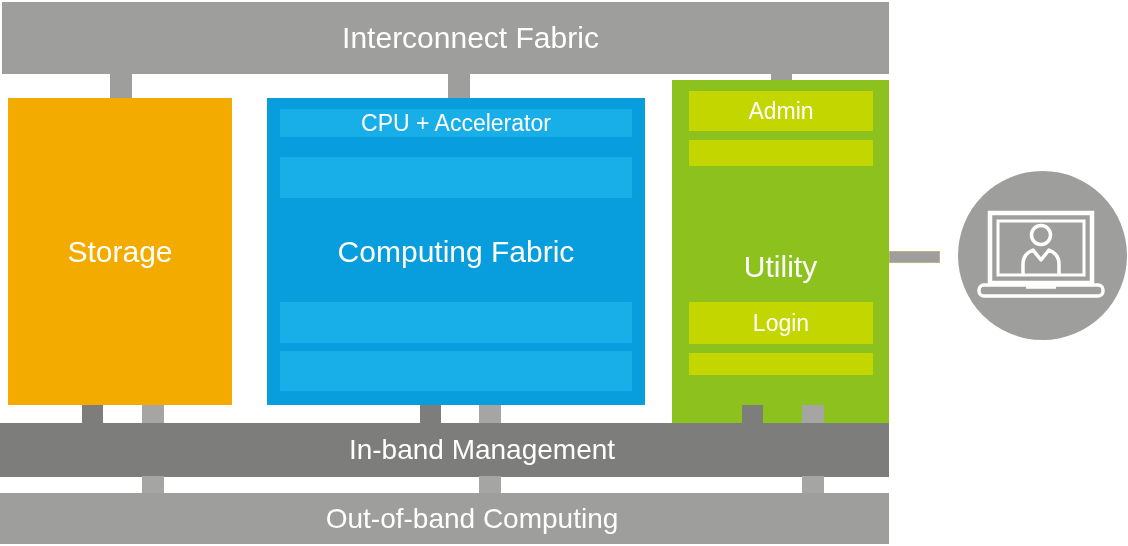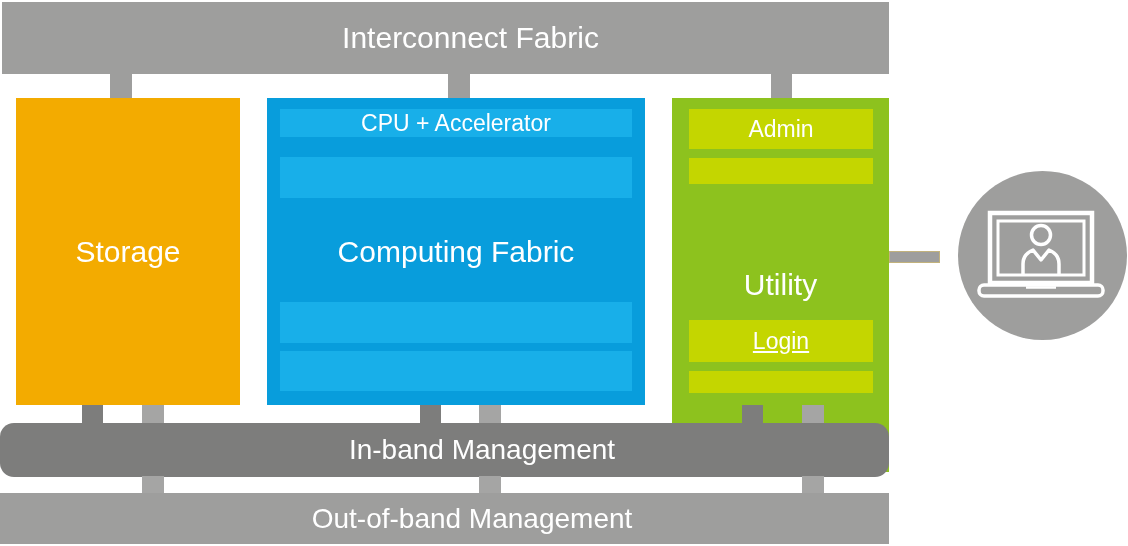--- a/index.html
+++ b/index.html
@@ -37,71 +37,71 @@
 <div class="canvas">
 
   <div class="abs bar-gray flexc" style="left:2px;top:2px;width:887px;height:72px;">
     <span class="big-label" style="padding-left:50px;">Interconnect Fabric</span>
   </div>
 
   <div class="stub top" style="left:110px;top:74px;width:22px;height:25px;"></div>
   <div class="stub top" style="left:448px;top:74px;width:22px;height:25px;"></div>
   <div class="stub top" style="left:771px;top:74px;width:21px;height:25px;"></div>
 
-  <div class="abs storage-box flexc" style="left:16px;top:98px;width:224px;height:307px;">
+  <div class="abs storage-box flexc" style="left:8px;top:98px;width:224px;height:307px;">
     <div class="big-label">
       <span style="display:block;">Storage</span>
     </div>
   </div>
 
   <div class="abs compute-box" style="left:267px;top:98px;width:378px;height:307px;">
     <div class="compute-inner flexc" style="left:13px;top:11px;width:352px;height:28px;">
       <span class="small-label">CPU + Accelerator</span>
     </div>
     <div class="compute-inner" style="left:13px;top:59px;width:352px;height:41px;"></div>
     <div class="compute-inner" style="left:13px;top:204px;width:352px;height:41px;"></div>
     <div class="compute-inner" style="left:13px;top:253px;width:352px;height:40px;"></div>
     <div class="abs flexc" style="left:0;top:0;right:0;bottom:0;">
       <span class="big-label">Computing Fabric</span>
     </div>
   </div>
 
-  <div class="abs utility-box" style="left:672px;top:98px;width:217px;height:374px;">
+  <div class="abs utility-box" style="left:672px;top:80px;width:217px;height:374px;">
     <div class="utility-inner flexc" style="left:17px;top:11px;width:184px;height:40px;">
       <span class="small-label">Admin</span>
     </div>
     <div class="utility-inner" style="left:17px;top:60px;width:184px;height:26px;"></div>
     <div class="abs flexc" style="left:0;top:0;right:0;bottom:0;">
       <div class="big-label">
         <span style="display:block;text-align:right;">Utility</span>
       </div>
     </div>
-    <div class="utility-inner flexc" style="left:17px;top:222px;width:184px;height:42px;text-decoration:underline;">
+    <div class="utility-inner flexc" style="left:17px;top:222px;width:184px;height:42px;">
       <span class="small-label">Login</span>
     </div>
     <div class="utility-inner" style="left:17px;top:273px;width:184px;height:22px;"></div>
   </div>
 
   <div class="stub dark" style="left:82px;top:405px;width:21px;height:19px;"></div>
   <div class="stub light" style="left:142px;top:405px;width:22px;height:19px;"></div>
   <div class="stub dark" style="left:420px;top:405px;width:21px;height:19px;"></div>
   <div class="stub light" style="left:479px;top:405px;width:22px;height:19px;"></div>
   <div class="stub dark" style="left:742px;top:405px;width:21px;height:19px;"></div>
   <div class="stub light" style="left:802px;top:405px;width:22px;height:19px;"></div>
 
-  <div class="abs bar-gray-dark flexc" style="left:0;top:423px;width:889px;height:54px;border-radius:14px;">
+  <div class="abs bar-gray-dark flexc" style="left:0;top:423px;width:889px;height:54px;">
     <span class="mgmt-label" style="padding-left:75px;">In-band Management</span>
   </div>
 
   <div class="stub light" style="left:142px;top:476px;width:22px;height:18px;"></div>
   <div class="stub light" style="left:479px;top:476px;width:22px;height:18px;"></div>
   <div class="stub light" style="left:802px;top:476px;width:22px;height:18px;"></div>
 
   <div class="abs bar-gray flexc" style="left:0;top:493px;width:889px;height:51px;">
-    <span class="mgmt-label" style="padding-left:55px;">Out-of-band Management</span>
+    <span class="mgmt-label" style="padding-left:55px;">Out-of-band Computing</span>
   </div>
 
   <div class="abs user-connector" style="left:889px;top:251px;width:51px;height:12px;"></div>
 
   <div class="abs user-circle" style="left:958px;top:171px;width:169px;height:169px;">
     <svg width="169" height="169" viewBox="0 0 169 169">
       <rect x="32" y="42" width="102" height="70" fill="none" stroke="#ffffff" stroke-width="4.5"></rect>
       <rect x="40" y="50" width="86" height="54" fill="none" stroke="#ffffff" stroke-width="3"></rect>
       <circle cx="83" cy="64" r="9.5" fill="none" stroke="#ffffff" stroke-width="3.5"></circle>
       <path d="M65,104 L65,93 Q65,83 75,79 L83,89 L91,79 Q101,83 101,93 L101,104" fill="none" stroke="#ffffff" stroke-width="3.5" stroke-linejoin="round"></path>

